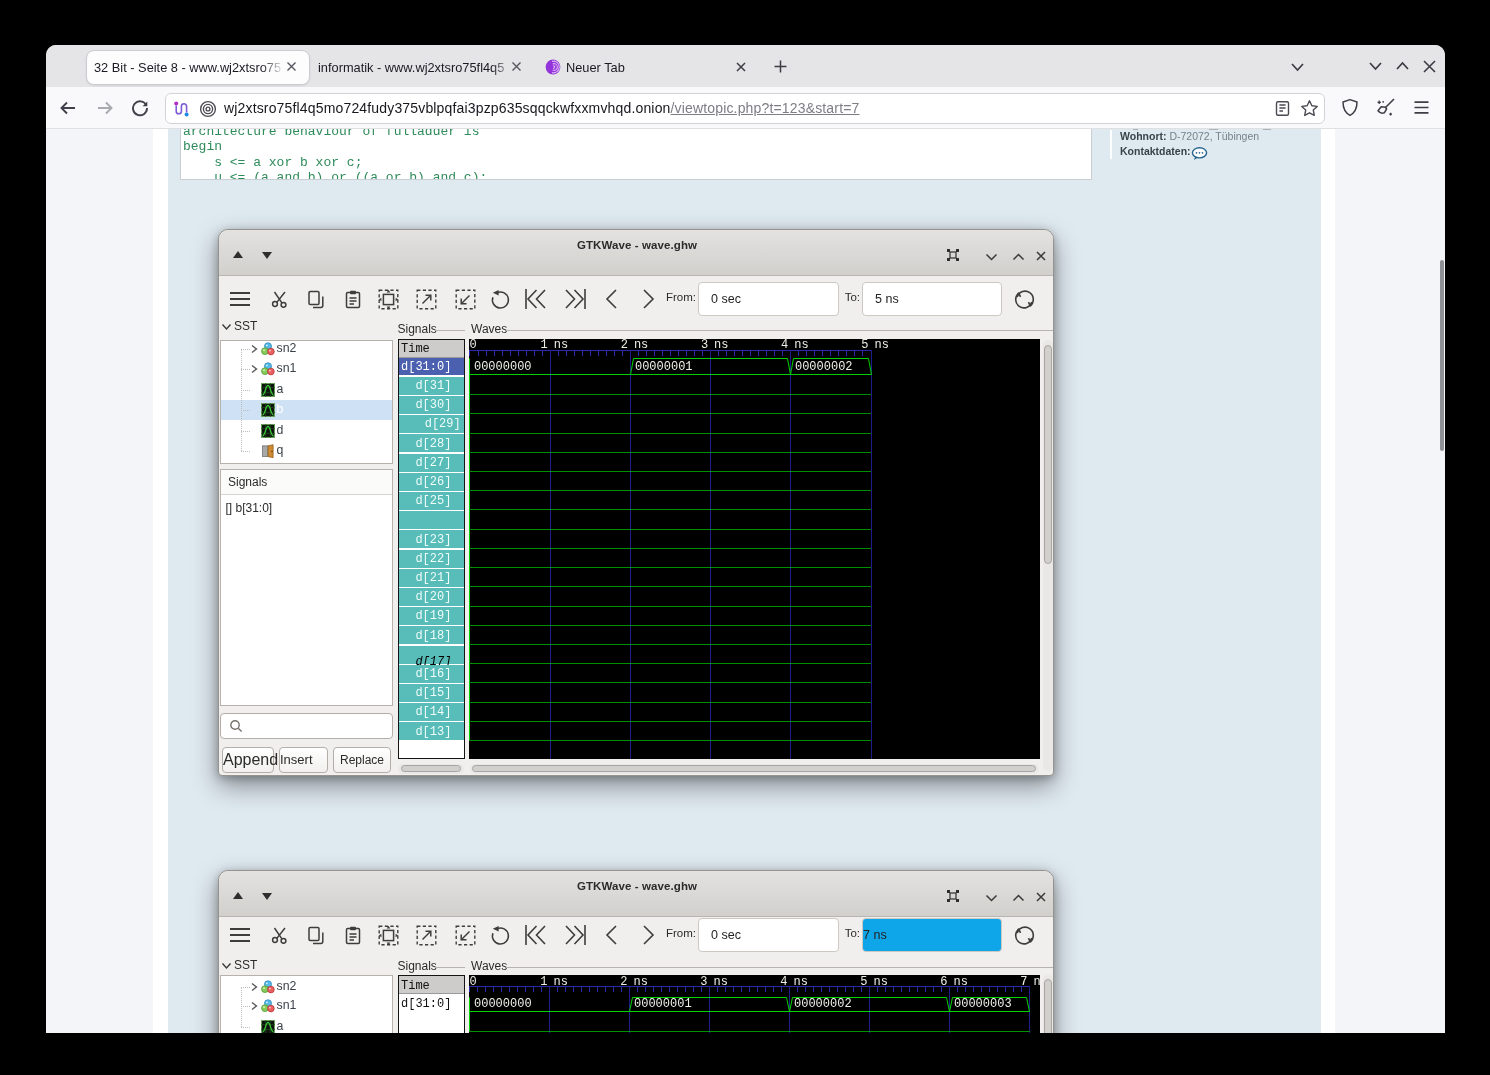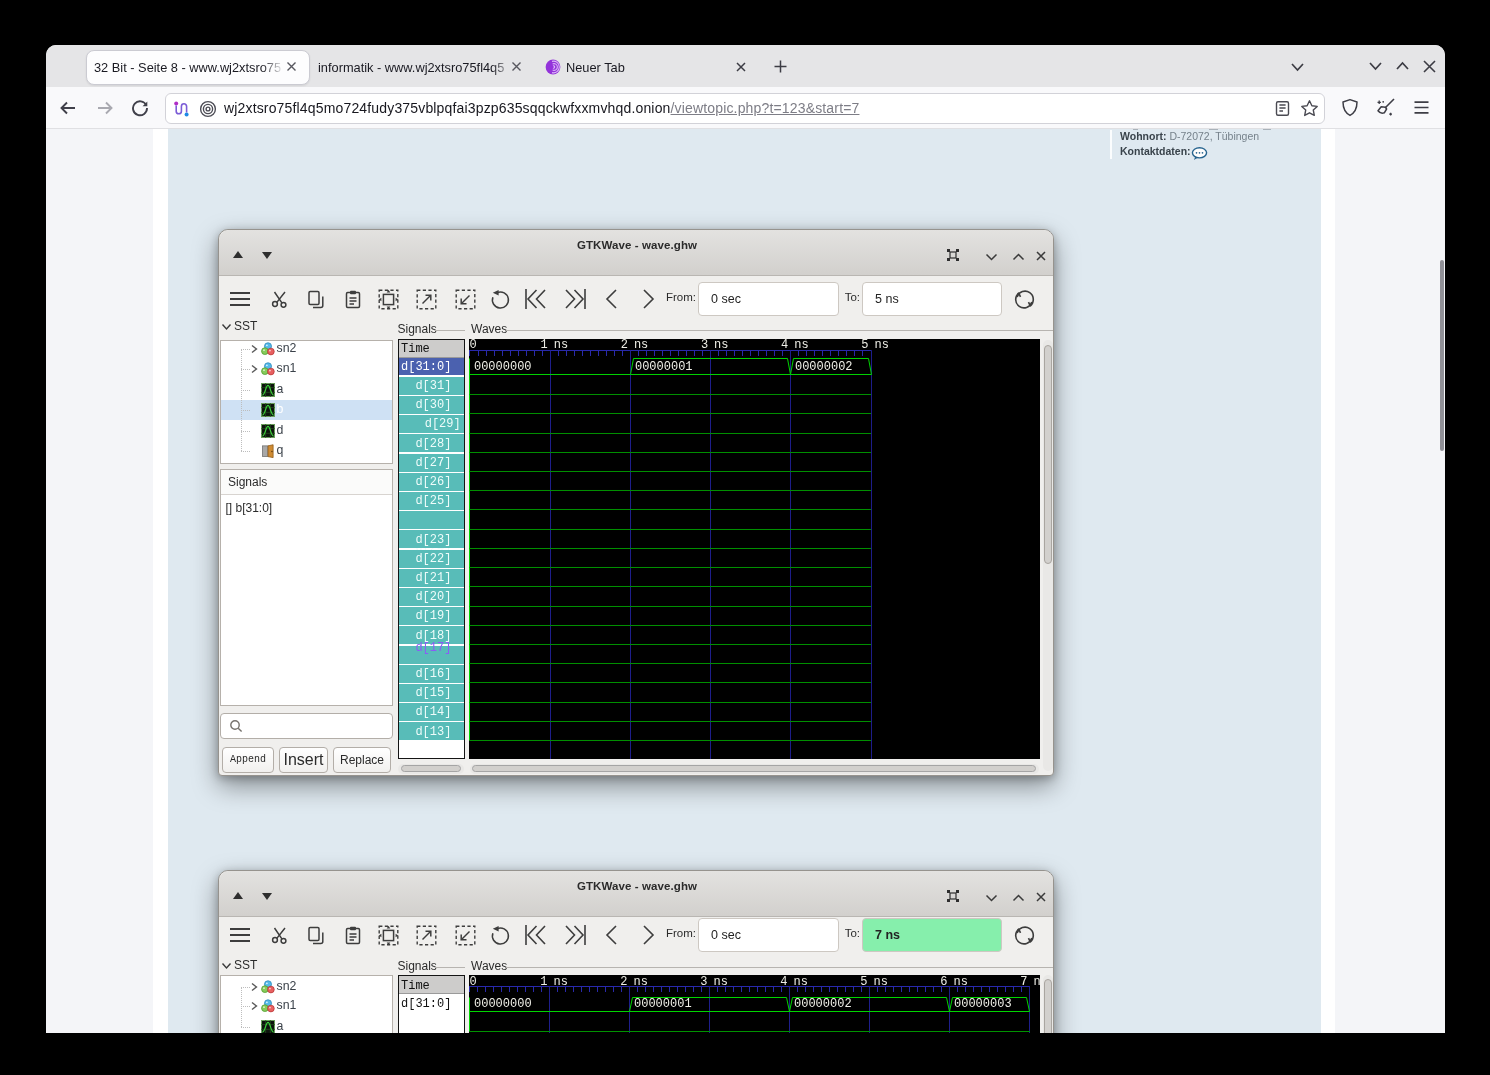--- a/index.html
+++ b/index.html
@@ -85,20 +85,26 @@
         <circle cx="9.2" cy="4.8" r="0.9" fill="#3e3e46"></circle>
       </svg>
 <svg class="abs" style="left:1367px;top:55px" width="17" height="15" viewBox="0 0 17 15">
         <path d="M1.5 2.2 H15.5 M1.5 7.5 H15.5 M1.5 12.8 H15.5" stroke="#3e3e46" stroke-width="1.7"></path>
       </svg>
 <div class="abs" style="left:0;top:84px;width:1399px;height:904px;background:#f4f5f8;overflow:hidden;">
 <div style="position:absolute;left:107px;top:0;width:15px;height:904px;background:#ffffff;"></div>
 <div style="position:absolute;left:122px;top:0;width:1153px;height:904px;background:#dfe9f0;"></div>
 <div style="position:absolute;left:1275px;top:0;width:14px;height:904px;background:#ffffff;"></div>
 <div style="position:absolute;left:1394px;top:131px;width:4px;height:191px;background:#8f8f96;border-radius:2px;"></div>
+<div style="position:absolute;left:134px;top:-8px;width:912px;height:59px;background:#ffffff;border:1px solid #c9ced3;overflow:hidden;">
+          <pre class="mono" style="margin:0;padding:2px 0 0 2px;font-size:13px;line-height:15.4px;color:#2e8b5a;">architecture behaviour of fulladder is
+begin
+    s &lt;= a xor b xor c;
+    u &lt;= (a and b) or ((a or b) and c);</pre>
+        </div>
 <div style="position:absolute;left:1087px;top:0;width:5px;height:1px;background:#a9b2ba;"></div>
 <div style="position:absolute;left:1163px;top:0;width:9px;height:1px;background:#a9b2ba;"></div>
 <div style="position:absolute;left:1217px;top:0;width:8px;height:1px;background:#a9b2ba;"></div>
 <div style="position:absolute;left:1064px;top:1px;width:2px;height:29px;background:#fbfdfe;"></div>
 <div style="position:absolute;left:1074px;top:1px;width:240px;height:15px;font-size:10.5px;color:#76828b;"><b style="color:#39434b;">Wohnort:</b> D-72072, Tübingen</div>
 <div style="position:absolute;left:1074px;top:16px;width:240px;height:15px;font-size:10.5px;color:#39434b;"><b>Kontaktdaten:</b></div>
 <svg class="abs" style="left:1145px;top:17.5px" width="17" height="14" viewBox="0 0 18 15">
           <ellipse cx="9" cy="6.2" rx="7.6" ry="5.4" fill="#fdfdfd" stroke="#26648f" stroke-width="1.5"></ellipse>
           <path d="M4.5 10.5 L3 14 L7.5 11.3" fill="#26648f"></path>
           <circle cx="5.8" cy="6.2" r="0.9" fill="#26648f"></circle>
@@ -253,22 +259,22 @@
 <div style="position:absolute;left:57.5px;top:213px;width:60px;height:16px;font-size:12.3px;color:#3a4149;">q</div>
 <div style="position:absolute;left:0.5px;top:238.5px;width:173.5px;height:237.5px;background:#fff;border:1px solid #b6b1ab;"></div>
 <div style="position:absolute;left:1.5px;top:239.5px;width:171.5px;height:25px;background:#fbfbfa;border-bottom:1px solid #d8d4d0;"></div>
 <div style="position:absolute;left:9px;top:245px;width:100px;height:16px;font-size:12px;color:#2b2b2b;">Signals</div>
 <div style="position:absolute;left:6.5px;top:271px;width:150px;height:16px;font-size:12px;color:#2b2b2b;">[] b[31:0]</div>
 <div style="position:absolute;left:0.5px;top:483px;width:173.5px;height:26px;background:#fff;border:1px solid #b3aea8;border-radius:4px;"></div>
 <svg class="abs" style="left:10px;top:489px" width="14" height="14" viewBox="0 0 14 14">
             <circle cx="6" cy="6" r="4.2" fill="none" stroke="#76726d" stroke-width="1.4"></circle>
             <path d="M9.2 9.2 L12.6 12.6" stroke="#76726d" stroke-width="1.4"></path>
           </svg>
-<div style="position:absolute;left:3px;top:517px;width:52px;height:26px;background:linear-gradient(#ffffff,#f1f0ee);border:1px solid #b3aea8;border-radius:4px;text-align:center;line-height:24px;font-size:10px;color:#2b2b2b;font-family:Liberation Mono, monospace;">Append</div>
-<div style="position:absolute;left:60px;top:517px;width:49px;height:26px;background:linear-gradient(#ffffff,#f1f0ee);border:1px solid #b3aea8;border-radius:4px;text-align:center;line-height:24px;font-size:16px;color:#2b2b2b;">Insert</div>
+<div style="position:absolute;left:3px;top:517px;width:52px;height:26px;background:linear-gradient(#ffffff,#f1f0ee);border:1px solid #b3aea8;border-radius:4px;text-align:center;line-height:24px;font-size:16px;color:#2b2b2b;">Append</div>
+<div style="position:absolute;left:60px;top:517px;width:49px;height:26px;background:linear-gradient(#ffffff,#f1f0ee);border:1px solid #b3aea8;border-radius:4px;line-height:24px;font-size:13px;color:#2b2b2b;">Insert</div>
 <div style="position:absolute;left:114px;top:517px;width:58px;height:26px;background:linear-gradient(#ffffff,#f1f0ee);border:1px solid #b3aea8;border-radius:4px;text-align:center;line-height:24px;font-size:12px;color:#2b2b2b;">Replace</div>
 <div style="position:absolute;left:178.5px;top:92px;width:60px;height:16px;font-size:12px;color:#2b2b2b;">Signals</div>
 <div style="position:absolute;left:216px;top:100px;width:30px;height:1px;background:#b7b4b0;"></div>
 <div class="abs" style="left:178.5px;top:109px;width:67.5px;height:420px;background:#fff;border:1.5px solid #141414;overflow:hidden;">
 <div style="position:absolute;left:0;top:0;width:65px;height:17.5px;background:#cdcccb;border-bottom:1px solid #9a9a9a;"></div>
 <div class="mono" style="position:absolute;left:2.5px;top:2.0px;width:60px;height:15px;font-size:12px;line-height:15px;color:#111;white-space:pre;">Time</div>
 <div style="position:absolute;left:0;top:17.5px;width:65px;height:17.8px;background:#4b61af;"></div>
 <div class="mono" style="position:absolute;left:2.5px;top:19.7px;width:62px;height:15px;font-size:12px;line-height:15px;color:#fff;white-space:pre;">d[31:0]</div>
 <div style="position:absolute;left:0;top:36.7px;width:65px;height:18.0px;background:#58bcb8;"></div>
 <div class="mono" style="position:absolute;left:2.5px;top:38.9px;width:62px;height:15px;font-size:12px;line-height:15px;color:#eefcfa;white-space:pre;">  d[31]</div>
@@ -292,21 +298,21 @@
 <div class="mono" style="position:absolute;left:2.5px;top:211.7px;width:62px;height:15px;font-size:12px;line-height:15px;color:#eefcfa;white-space:pre;">  d[22]</div>
 <div style="position:absolute;left:0;top:228.7px;width:65px;height:18.0px;background:#58bcb8;"></div>
 <div class="mono" style="position:absolute;left:2.5px;top:230.9px;width:62px;height:15px;font-size:12px;line-height:15px;color:#eefcfa;white-space:pre;">  d[21]</div>
 <div style="position:absolute;left:0;top:247.9px;width:65px;height:18.0px;background:#58bcb8;"></div>
 <div class="mono" style="position:absolute;left:2.5px;top:250.1px;width:62px;height:15px;font-size:12px;line-height:15px;color:#eefcfa;white-space:pre;">  d[20]</div>
 <div style="position:absolute;left:0;top:267.1px;width:65px;height:18.0px;background:#58bcb8;"></div>
 <div class="mono" style="position:absolute;left:2.5px;top:269.3px;width:62px;height:15px;font-size:12px;line-height:15px;color:#eefcfa;white-space:pre;">  d[19]</div>
 <div style="position:absolute;left:0;top:286.3px;width:65px;height:18.0px;background:#58bcb8;"></div>
 <div class="mono" style="position:absolute;left:2.5px;top:288.5px;width:62px;height:15px;font-size:12px;line-height:15px;color:#eefcfa;white-space:pre;">  d[18]</div>
 <div style="position:absolute;left:0;top:305.5px;width:65px;height:18.0px;background:#58bcb8;"></div>
-<div class="mono" style="position:absolute;left:2.5px;top:301px;width:62px;height:15px;font-size:12px;line-height:15px;color:#8b5cf6;white-space:pre;">  d[17]</div>
+<div class="mono" style="position:absolute;left:2.5px;top:315px;width:62px;height:15px;font-size:12px;line-height:15px;color:#000000;white-space:pre;font-style:italic;">  d[17]</div>
 <div style="position:absolute;left:0;top:324.7px;width:65px;height:18.0px;background:#58bcb8;"></div>
 <div class="mono" style="position:absolute;left:2.5px;top:326.9px;width:62px;height:15px;font-size:12px;line-height:15px;color:#eefcfa;white-space:pre;">  d[16]</div>
 <div style="position:absolute;left:0;top:343.9px;width:65px;height:18.0px;background:#58bcb8;"></div>
 <div class="mono" style="position:absolute;left:2.5px;top:346.1px;width:62px;height:15px;font-size:12px;line-height:15px;color:#eefcfa;white-space:pre;">  d[15]</div>
 <div style="position:absolute;left:0;top:363.1px;width:65px;height:18.0px;background:#58bcb8;"></div>
 <div class="mono" style="position:absolute;left:2.5px;top:365.3px;width:62px;height:15px;font-size:12px;line-height:15px;color:#eefcfa;white-space:pre;">  d[14]</div>
 <div style="position:absolute;left:0;top:382.3px;width:65px;height:18.0px;background:#58bcb8;"></div>
 <div class="mono" style="position:absolute;left:2.5px;top:384.5px;width:62px;height:15px;font-size:12px;line-height:15px;color:#eefcfa;white-space:pre;">  d[13]</div>
 </div>
 <div style="position:absolute;left:252px;top:92px;width:60px;height:16px;font-size:12px;color:#2b2b2b;">Waves</div>
@@ -416,21 +422,21 @@
           </svg>
 <svg class="abs" style="left:385px;top:53px" width="14" height="22" viewBox="0 0 14 22">
             <path d="M12 2 L3 11 L12 20" fill="none" stroke="#3d3d3d" stroke-width="1.6"></path>
           </svg>
 <svg class="abs" style="left:423px;top:53px" width="14" height="22" viewBox="0 0 14 22">
             <path d="M2 2 L11 11 L2 20" fill="none" stroke="#3d3d3d" stroke-width="1.6"></path>
           </svg>
 <div style="position:absolute;left:440px;top:56px;width:37px;height:16px;text-align:right;font-size:11.5px;color:#2b2b2b;">From:</div>
 <div style="position:absolute;left:479px;top:47px;width:141px;height:34px;background:#fff;border:1px solid #cdc8c2;border-radius:4px;font-size:12.5px;color:#232323;line-height:32px;padding-left:12px;">0 sec</div>
 <div style="position:absolute;left:614px;top:56px;width:27px;height:16px;text-align:right;font-size:11.5px;color:#2b2b2b;">To:</div>
-<div style="position:absolute;left:643px;top:47px;width:140px;height:34px;background:#86efac;border:1px solid #cdc8c2;border-radius:4px;font-size:12.5px;color:#232323;line-height:32px;padding-left:12px;font-weight:bold;">7 ns</div>
+<div style="position:absolute;left:643px;top:47px;width:140px;height:34px;background:#0ea5e9;border:1px solid #cdc8c2;border-radius:4px;font-size:12.5px;color:#232323;line-height:32px;">7 ns</div>
 <svg class="abs" style="left:794px;top:53px" width="23" height="23" viewBox="0 0 23 23">
             <path d="M4.1 8.9 A8.3 8.3 0 1 1 17.1 18.0" fill="none" stroke="#3d3d3d" stroke-width="1.6"></path>
             <path d="M17.5 18.4 L15.5 14.2" stroke="#3d3d3d" stroke-width="1.6"></path>
             <path d="M18.9 14.1 A8.3 8.3 0 1 1 5.9 5.0" fill="none" stroke="#3d3d3d" stroke-width="1.6"></path>
             <path d="M5.5 4.6 L7.5 8.8" stroke="#3d3d3d" stroke-width="1.6"></path>
           </svg>
 <svg class="abs" style="left:2px;top:89.5px" width="11" height="10" viewBox="0 0 11 10">
             <path d="M1.5 2.5 L5.5 7 L9.5 2.5" stroke="#3a3a3a" stroke-width="1.4" fill="none"></path>
           </svg>
 <div style="position:absolute;left:15px;top:86.5px;width:40px;height:16px;font-size:12px;color:#2b2b2b;">SST</div>

